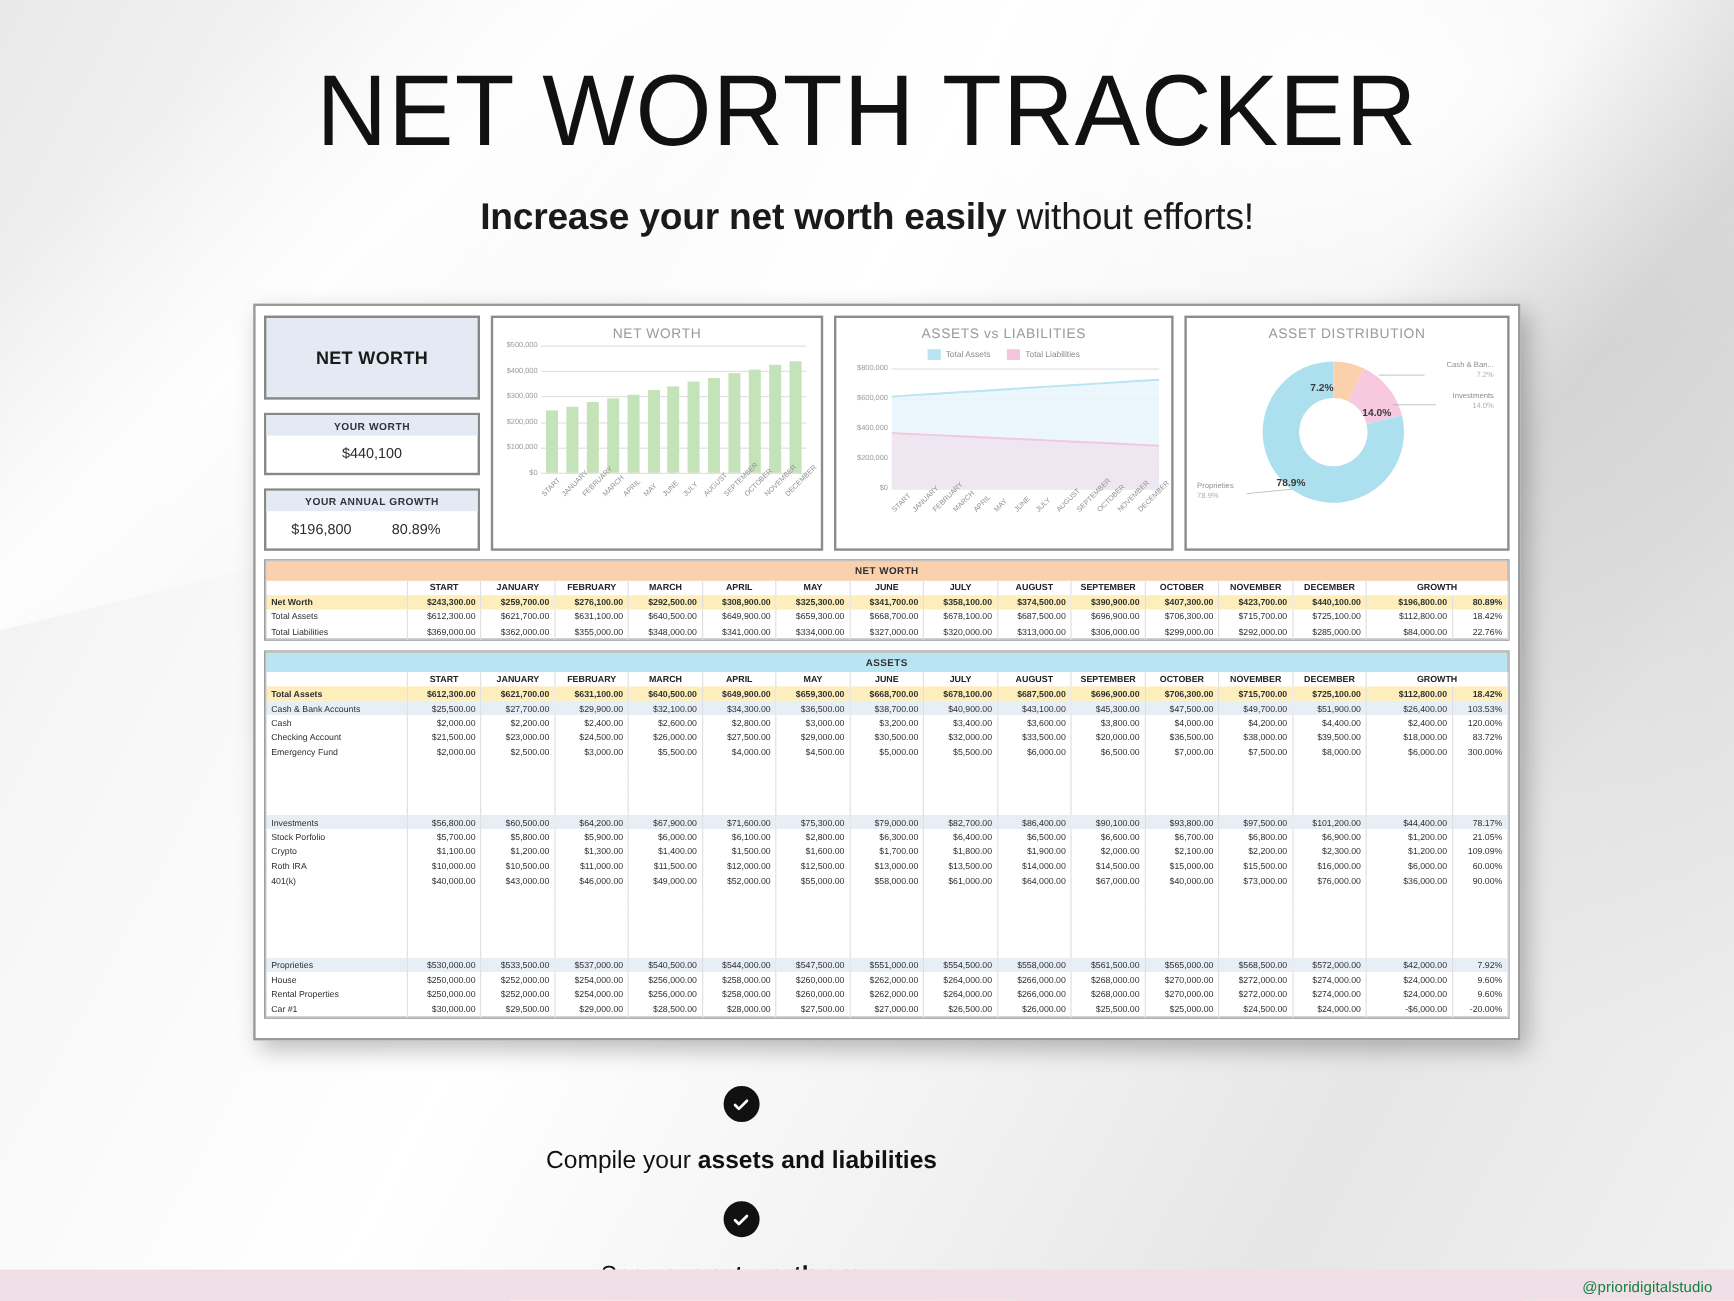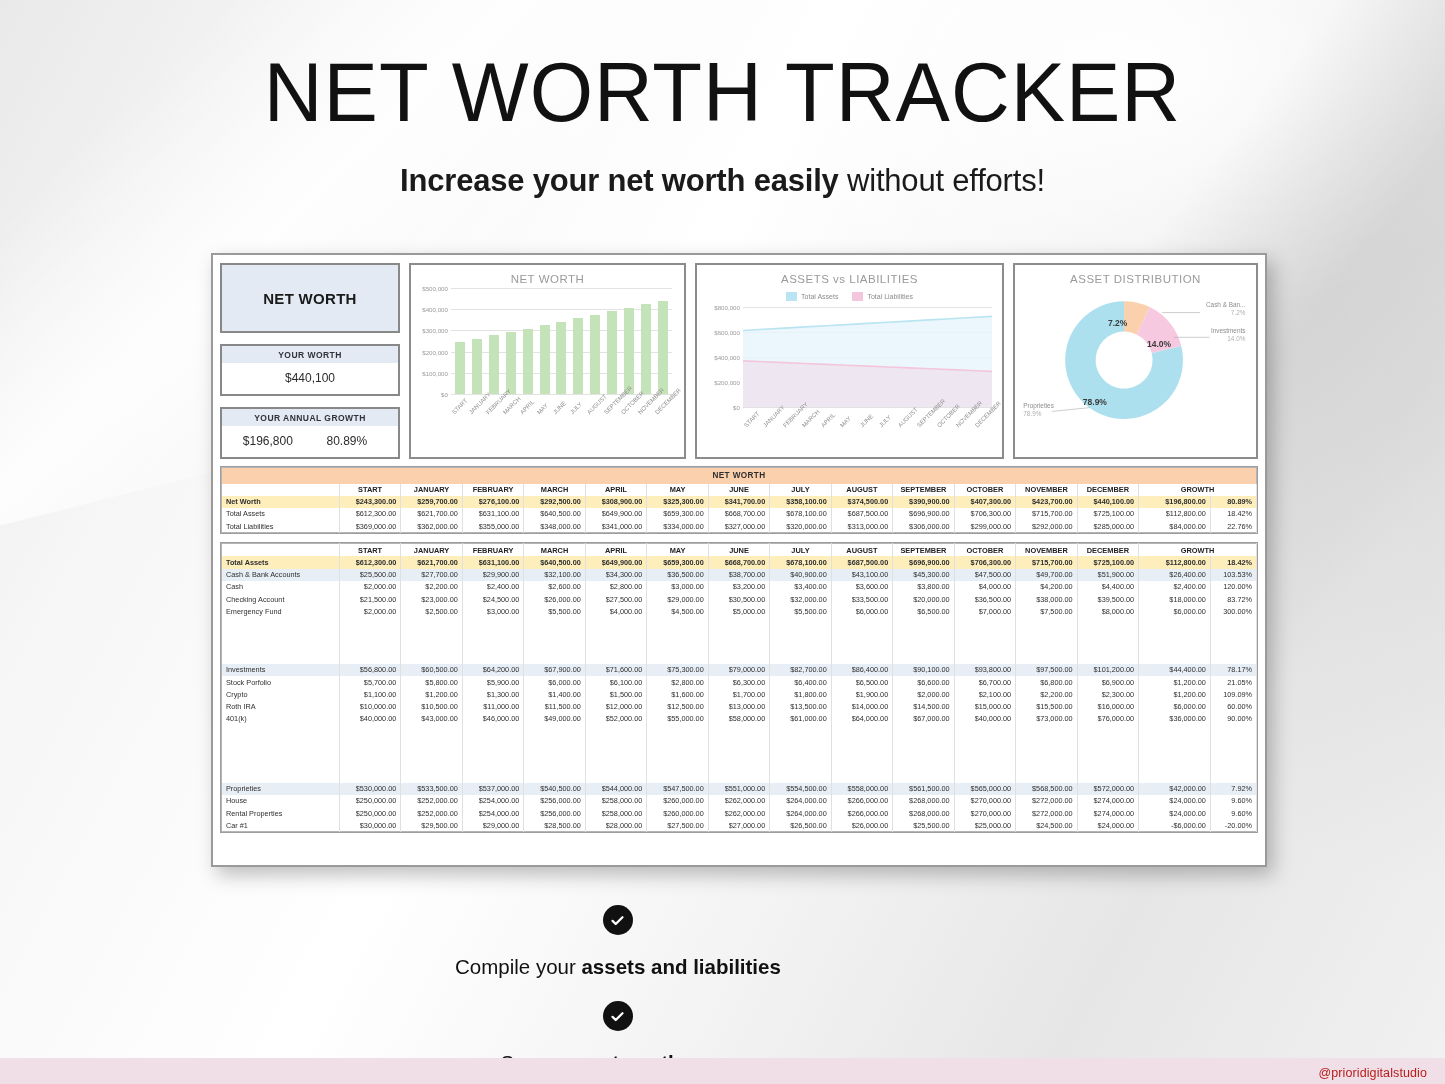--- a/index.html
+++ b/index.html
@@ -25,21 +25,21 @@
   #bg::after {
     content:""; position:absolute; right:-4%; top:-4%; width:36%; height:70%;
     background: linear-gradient(128deg, rgba(200,200,200,0.0) 35%, rgba(190,190,190,0.42) 55%, rgba(255,255,255,0.0) 78%);
   }
   .pinkbar {
     position: absolute; left:0; right:0; bottom:0; height: 26px;
     background: #f0dfe6; z-index: 3;
   }
   .watermark {
     position: absolute; right: 18px; bottom: 4px; z-index: 4;
-    font-size: 12.5px; color: #b91c1c; letter-spacing: .1px;
+    font-size: 12.5px; color: #15803d; letter-spacing: .1px;
   }
   
   .title {
     position: absolute; top: 44px; left: 0; right: 0; text-align: center;
     font-size: 84px; font-weight: 400; letter-spacing: 1px; color: #111;
     font-family: "Liberation Sans", sans-serif; z-index: 2;
     transform: scaleX(0.97);
   }
   .subtitle {
     position: absolute; top: 163px; left: 0; right: 0; text-align: center;
@@ -68,21 +68,21 @@
     background: #e3eaf4; text-align: center; font-size: 8.5px; font-weight: 700;
     color: #30323a; padding: 4px 0 3px; letter-spacing: .45px;
   }
   .kpi-body { padding: 8px 0 9px; text-align: center; font-size: 12px; color: #2b2b2b; }
   .kpi-body.two { display: flex; justify-content: space-around; padding-left:4px; padding-right:14px;}
 
   .chartbox {
     border: 2px solid #8c8c8c; background: #fff; position: relative; padding: 5px 6px;
   }
   .chart-nw { width: 277px; }
-  .chart-al { width: 309px; }
+  .chart-al { width: 283px; }
   .chart-ad { flex: 1; }
   .chart-title {
     text-align: center; font-size: 11.5px; color: #9a9a9a; letter-spacing: .5px;
     padding-top: 3px; padding-bottom: 1px;
   }
   .legend { display: flex; justify-content: center; gap: 14px; margin-top: 1px; }
   .legend span.sw { width: 11px; height: 9px; display: inline-block; margin-right: 4px; vertical-align: middle; }
   .legend i { font-style: normal; font-size: 7px; color: #8c8c8c; vertical-align: middle; }
 
   .plot { position: relative; margin-top: 2px; }
@@ -397,20 +397,23 @@
           <col style="width: 6%;">
           <col style="width: 6%;">
           <col style="width: 6%;">
           <col style="width: 6%;">
           <col style="width: 6%;">
           <col style="width: 7%;">
           <col style="width: 4.5%;">
         </colgroup>
         <tbody>
           <tr>
+            <td colspan="16" class="banner banner-as">ASSETS</td>
+          </tr>
+          <tr>
             <td class="colhead"></td>
             <td class="colhead">START</td>
             <td class="colhead">JANUARY</td>
             <td class="colhead">FEBRUARY</td>
             <td class="colhead">MARCH</td>
             <td class="colhead">APRIL</td>
             <td class="colhead">MAY</td>
             <td class="colhead">JUNE</td>
             <td class="colhead">JULY</td>
             <td class="colhead">AUGUST</td>

